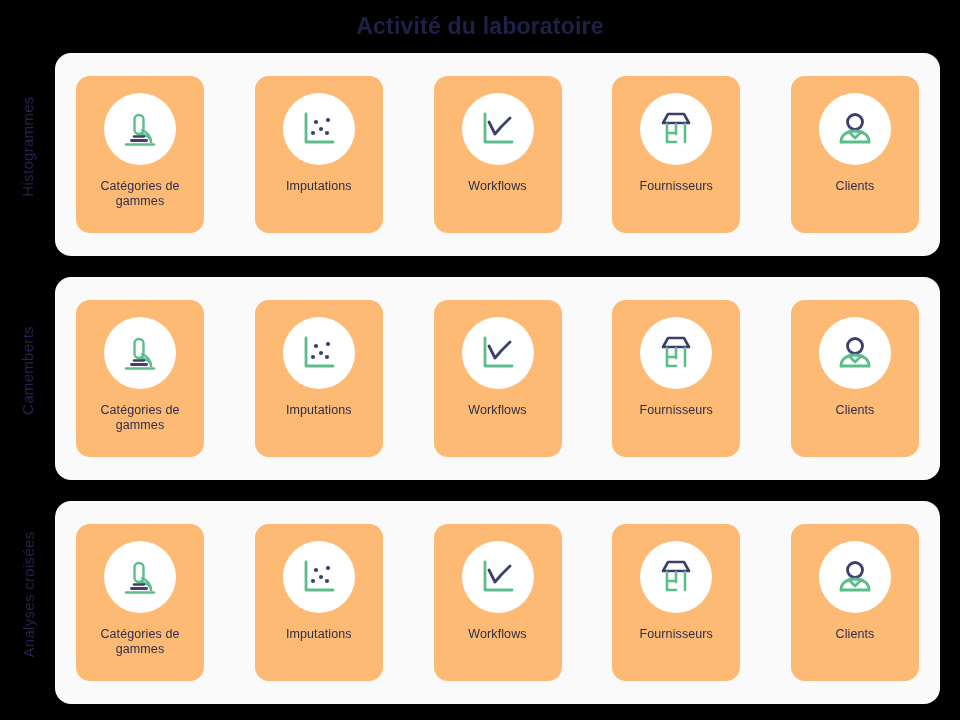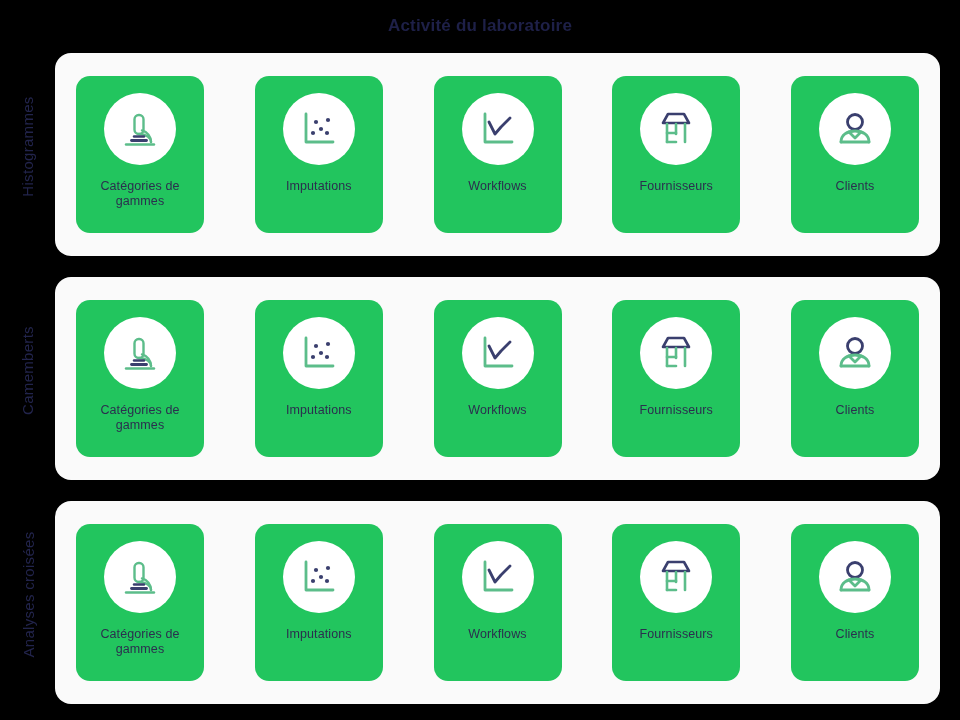--- a/index.html
+++ b/index.html
@@ -14,21 +14,21 @@
     overflow: hidden;
     position: relative;
   }
 
   .page-title {
     position: absolute;
     top: 13px;
     left: 0;
     width: 960px;
     text-align: center;
-    font-size: 17px;
+    font-size: 23px;
     font-weight: bold;
     color: #1e2048;
     letter-spacing: 0.2px;
     line-height: 26px;
   }
 
   .sections {
     position: absolute;
     left: 0;
     top: 45px;
@@ -71,21 +71,21 @@
     box-sizing: border-box;
     display: flex;
     align-items: center;
     justify-content: space-between;
     padding: 0 21px;
   }
 
   .card {
     width: 128px;
     height: 157px;
-    background: #22c55e;
+    background: #fdba74;
     border-radius: 14px;
     display: flex;
     flex-direction: column;
     align-items: center;
     box-sizing: border-box;
     padding-top: 17px;
   }
 
   .icon-circle {
     width: 72px;

